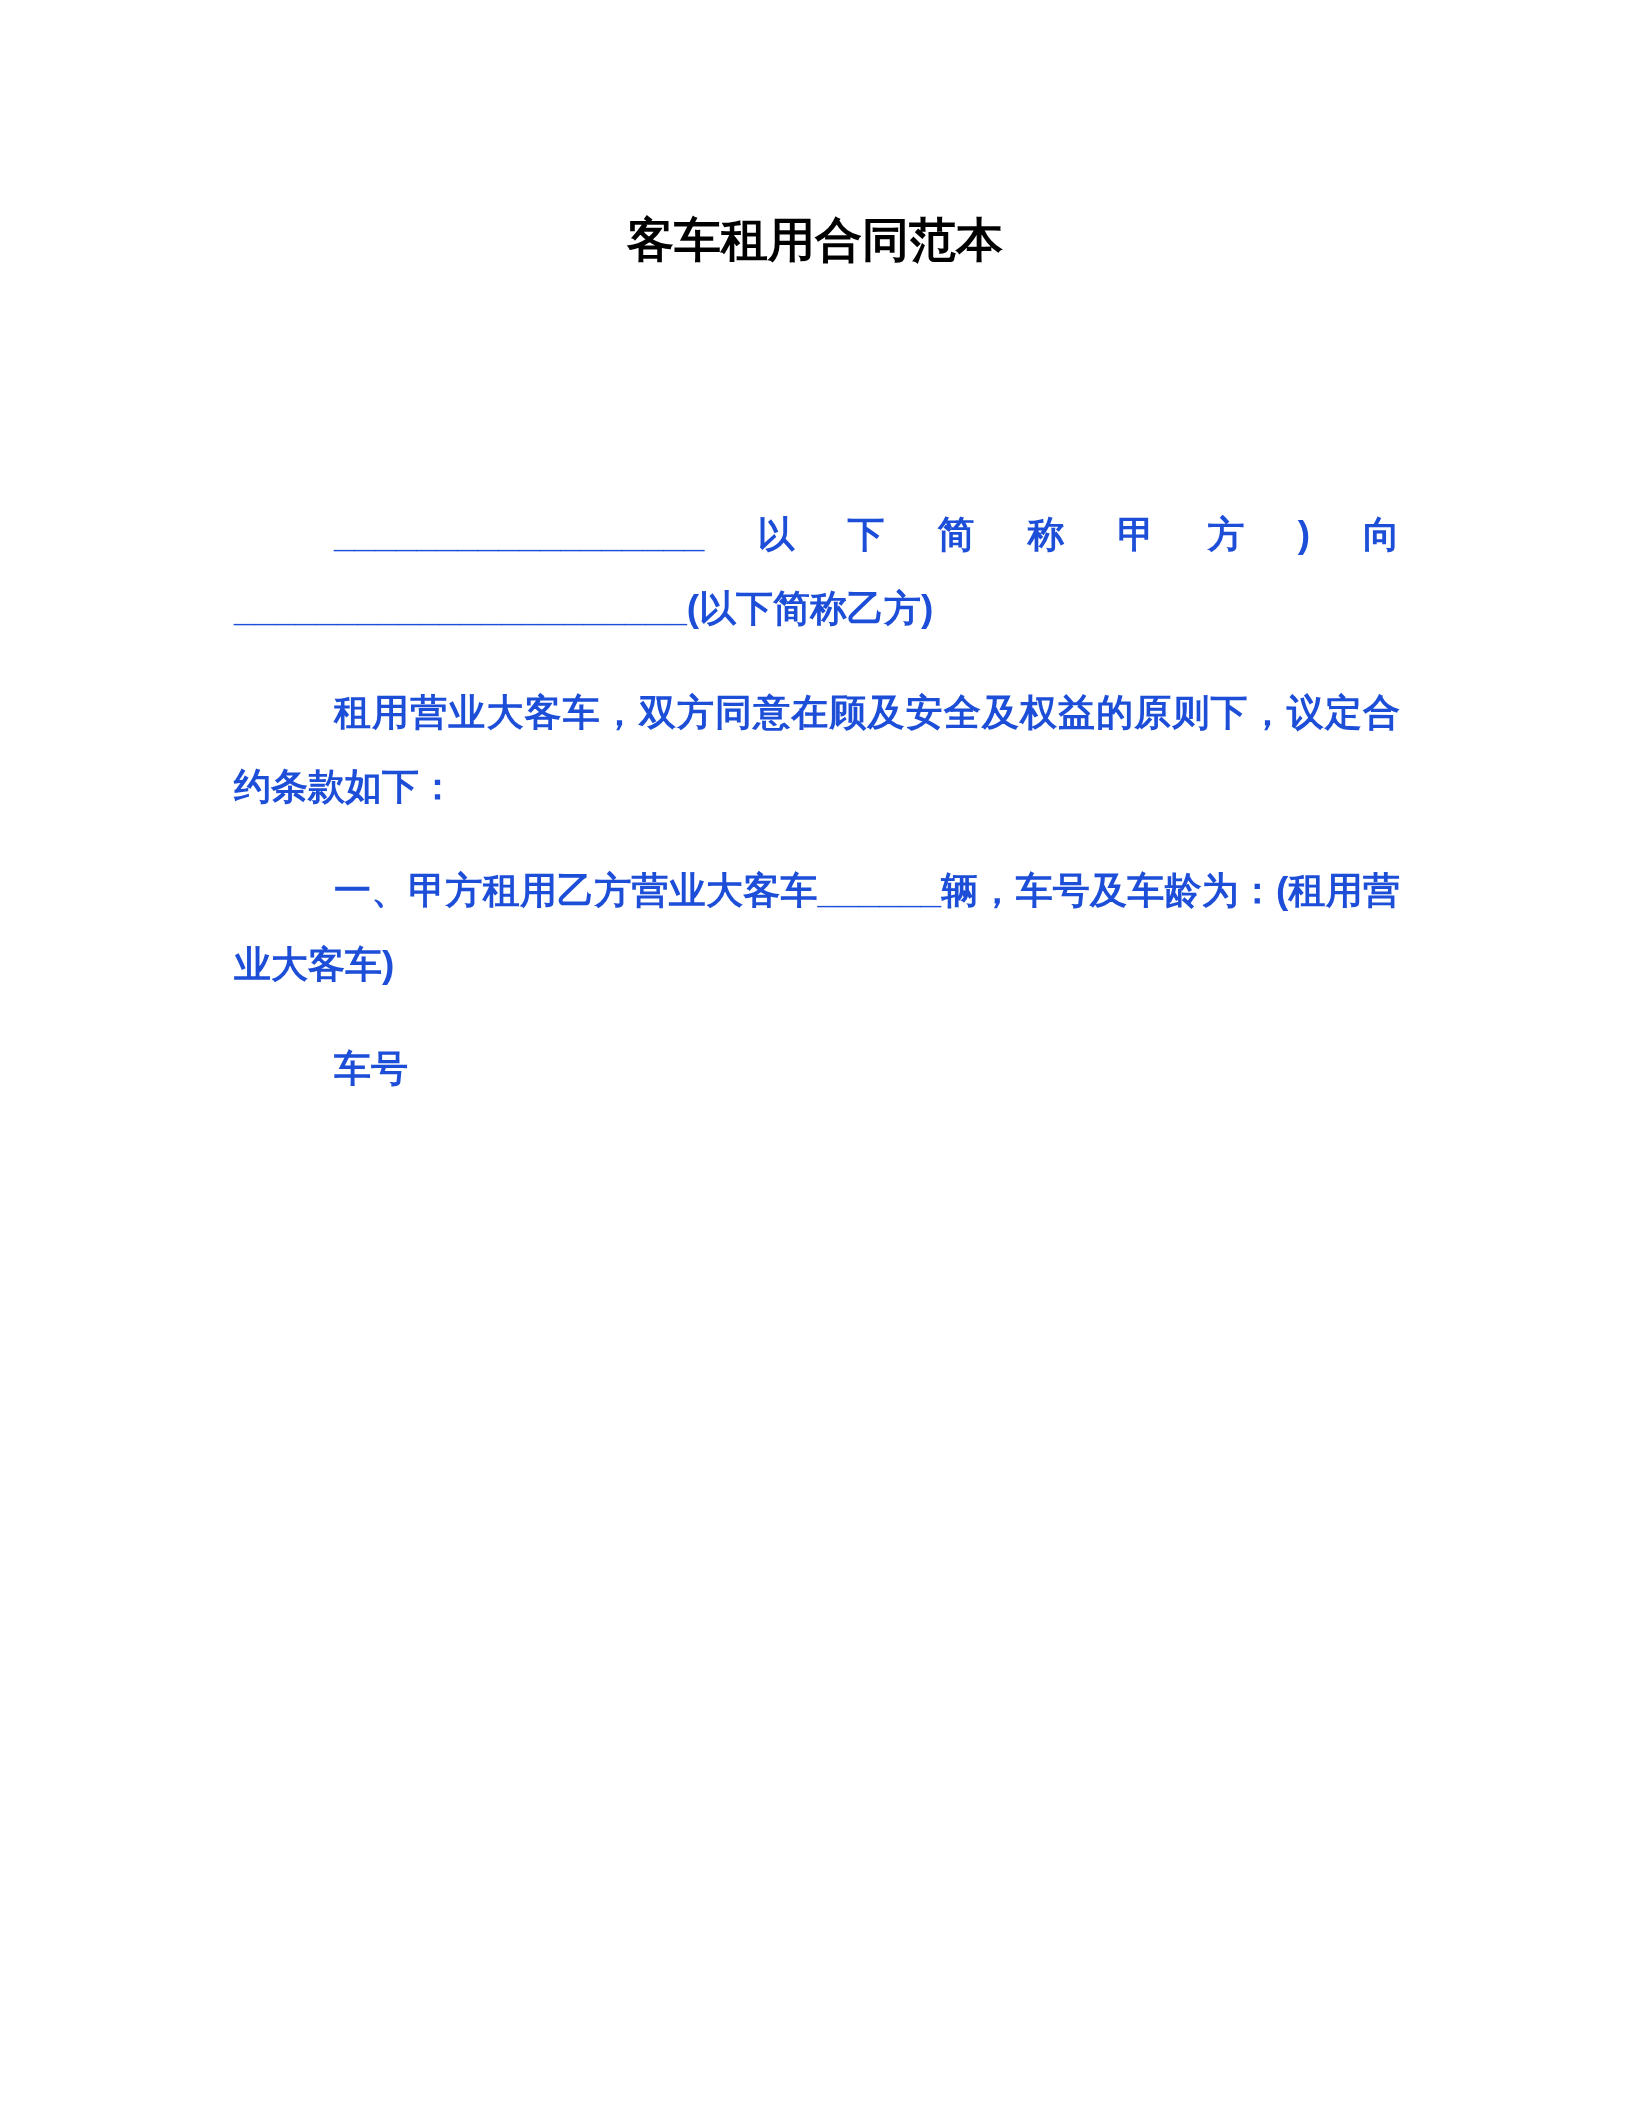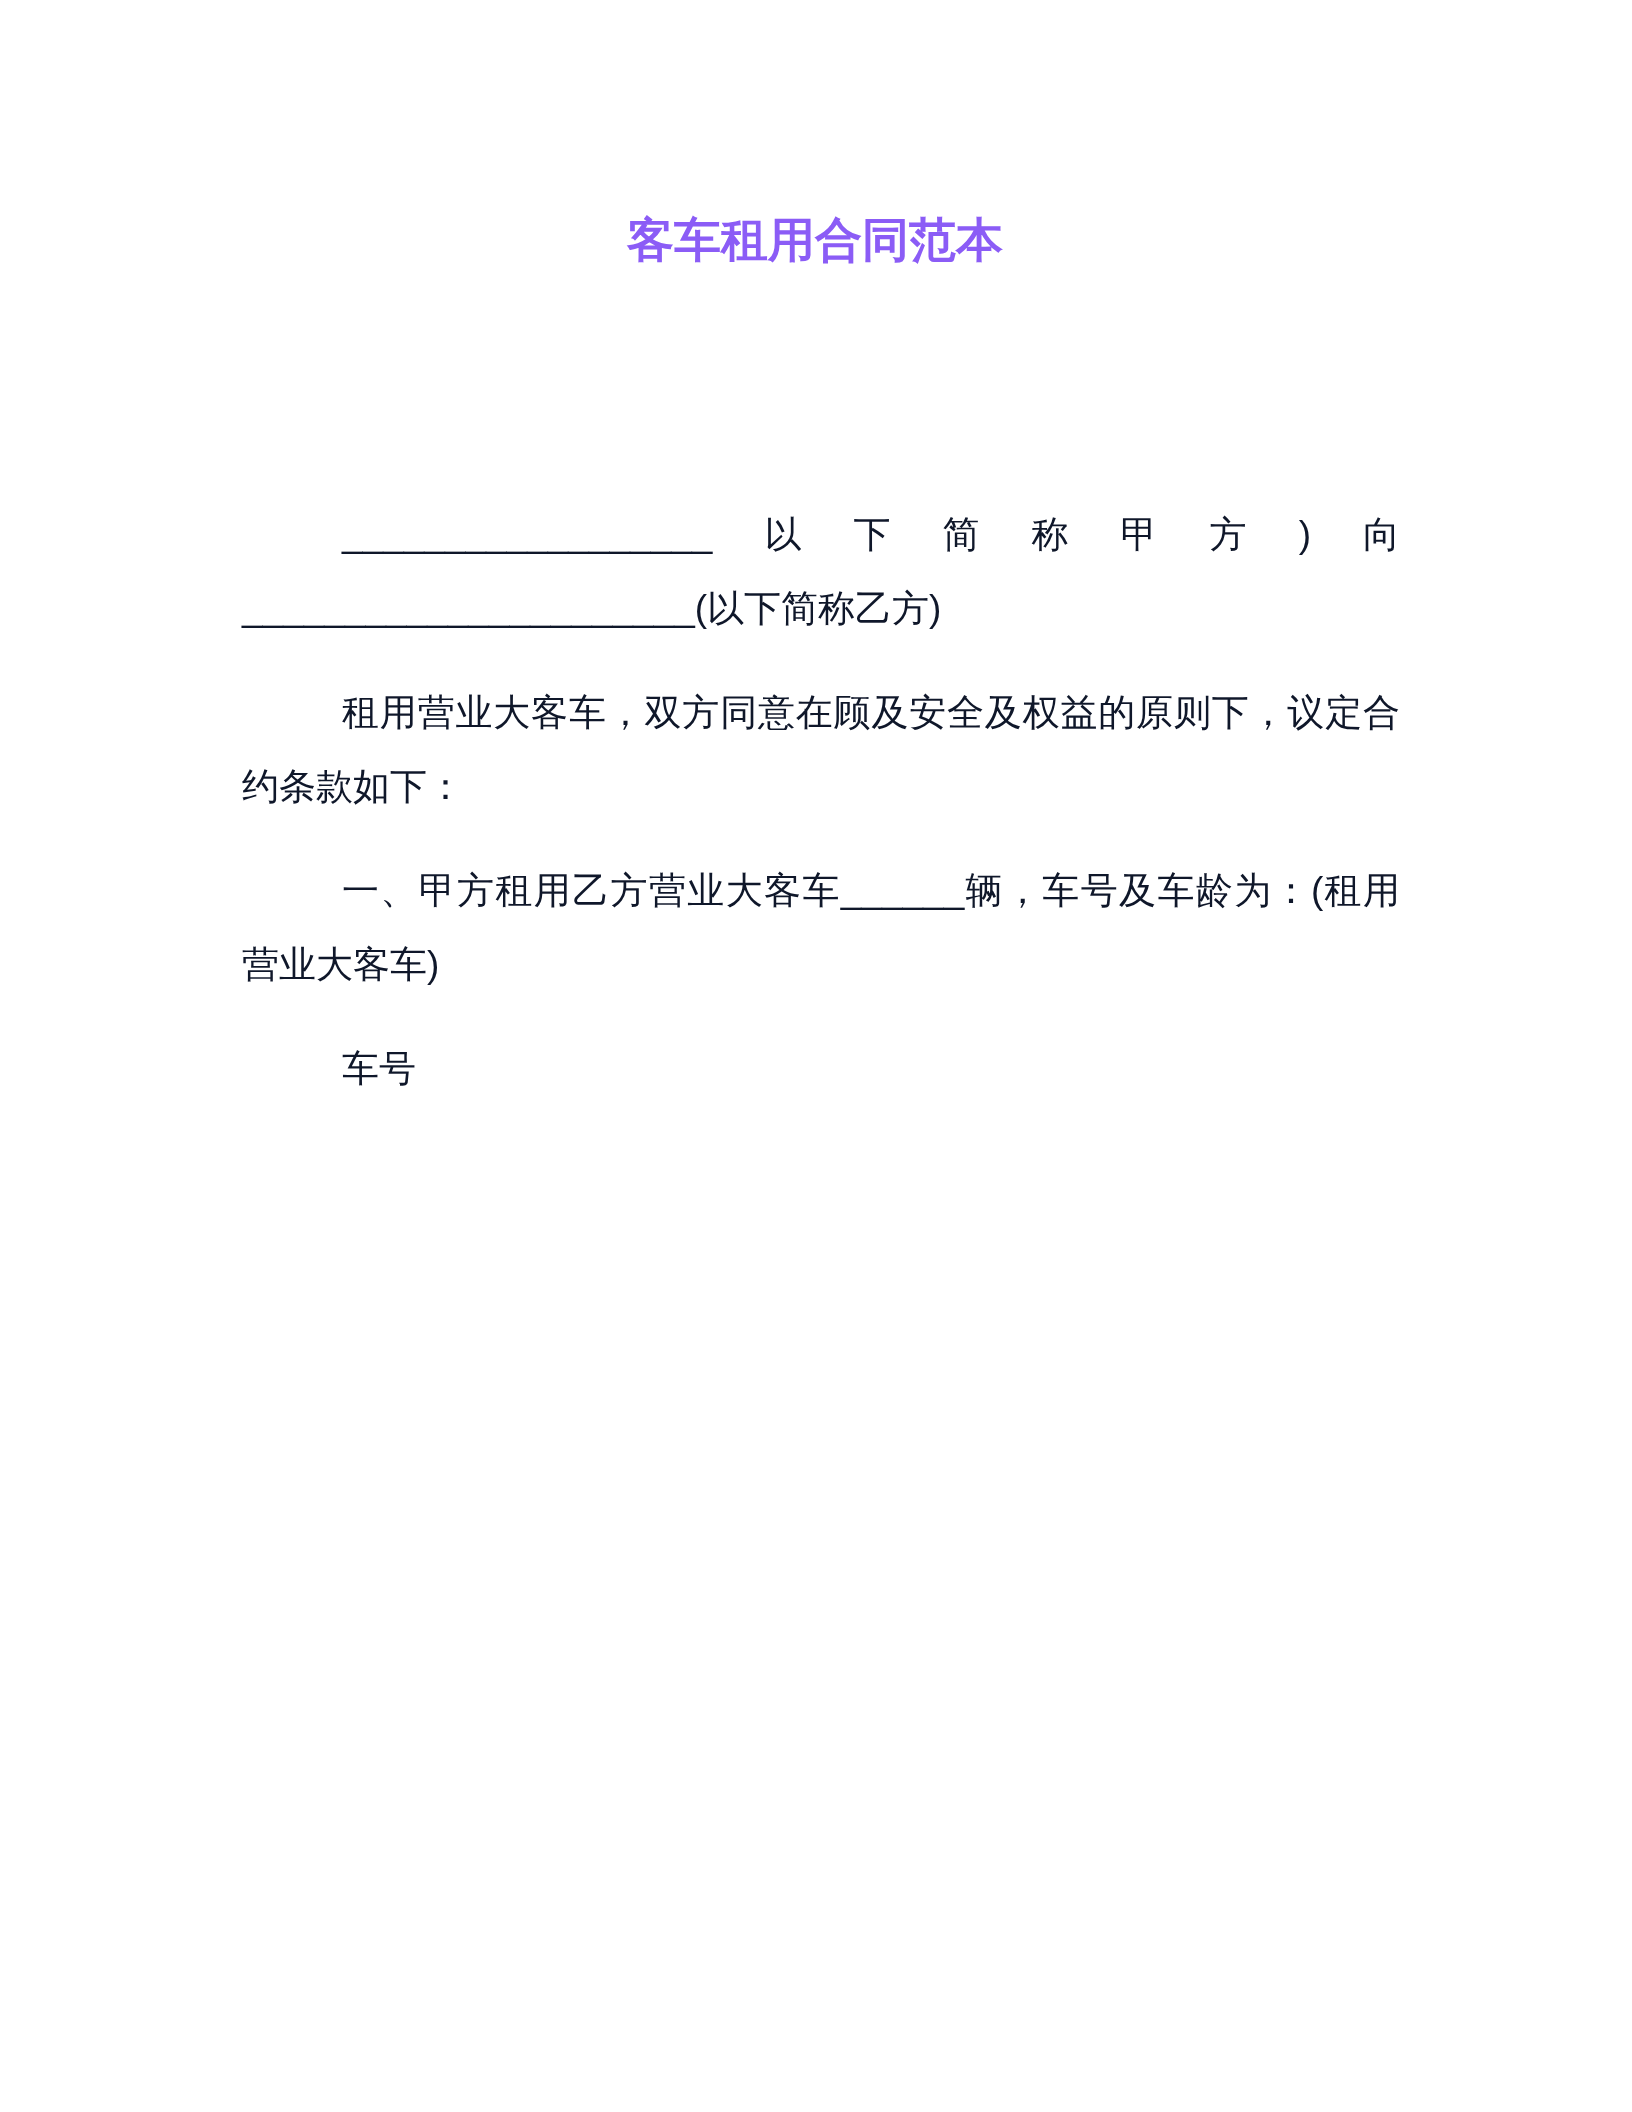--- a/index.html
+++ b/index.html
@@ -18,30 +18,30 @@
     font-weight: 700;
     padding: 212px 232px 40px 230px;
     overflow: hidden;
   }
   .doc-title {
     margin: 0 0 230px 0;
     font-size: 47px;
     line-height: 56px;
     text-align: center;
     font-weight: 700;
-    color: #8b5cf6;
+    color: #000000;
   }
   .para {
-    margin: 0 0 30px 12px;
+    margin: 0 0 30px 4px;
     font-size: 37px;
     line-height: 74px;
     text-align: justify;
     text-indent: 100px;
-    font-weight: 400;
-    color: #0f172a;
+    font-weight: 700;
+    color: #1d4ed8;
     word-break: normal;
   }
 </style>
 </head>
 <body>
 
 <div class="page">
   <h1 class="doc-title">客车租用合同范本</h1>
 
   <p class="para">__________________以下简称甲方)向______________________(以下简称乙方)</p>

